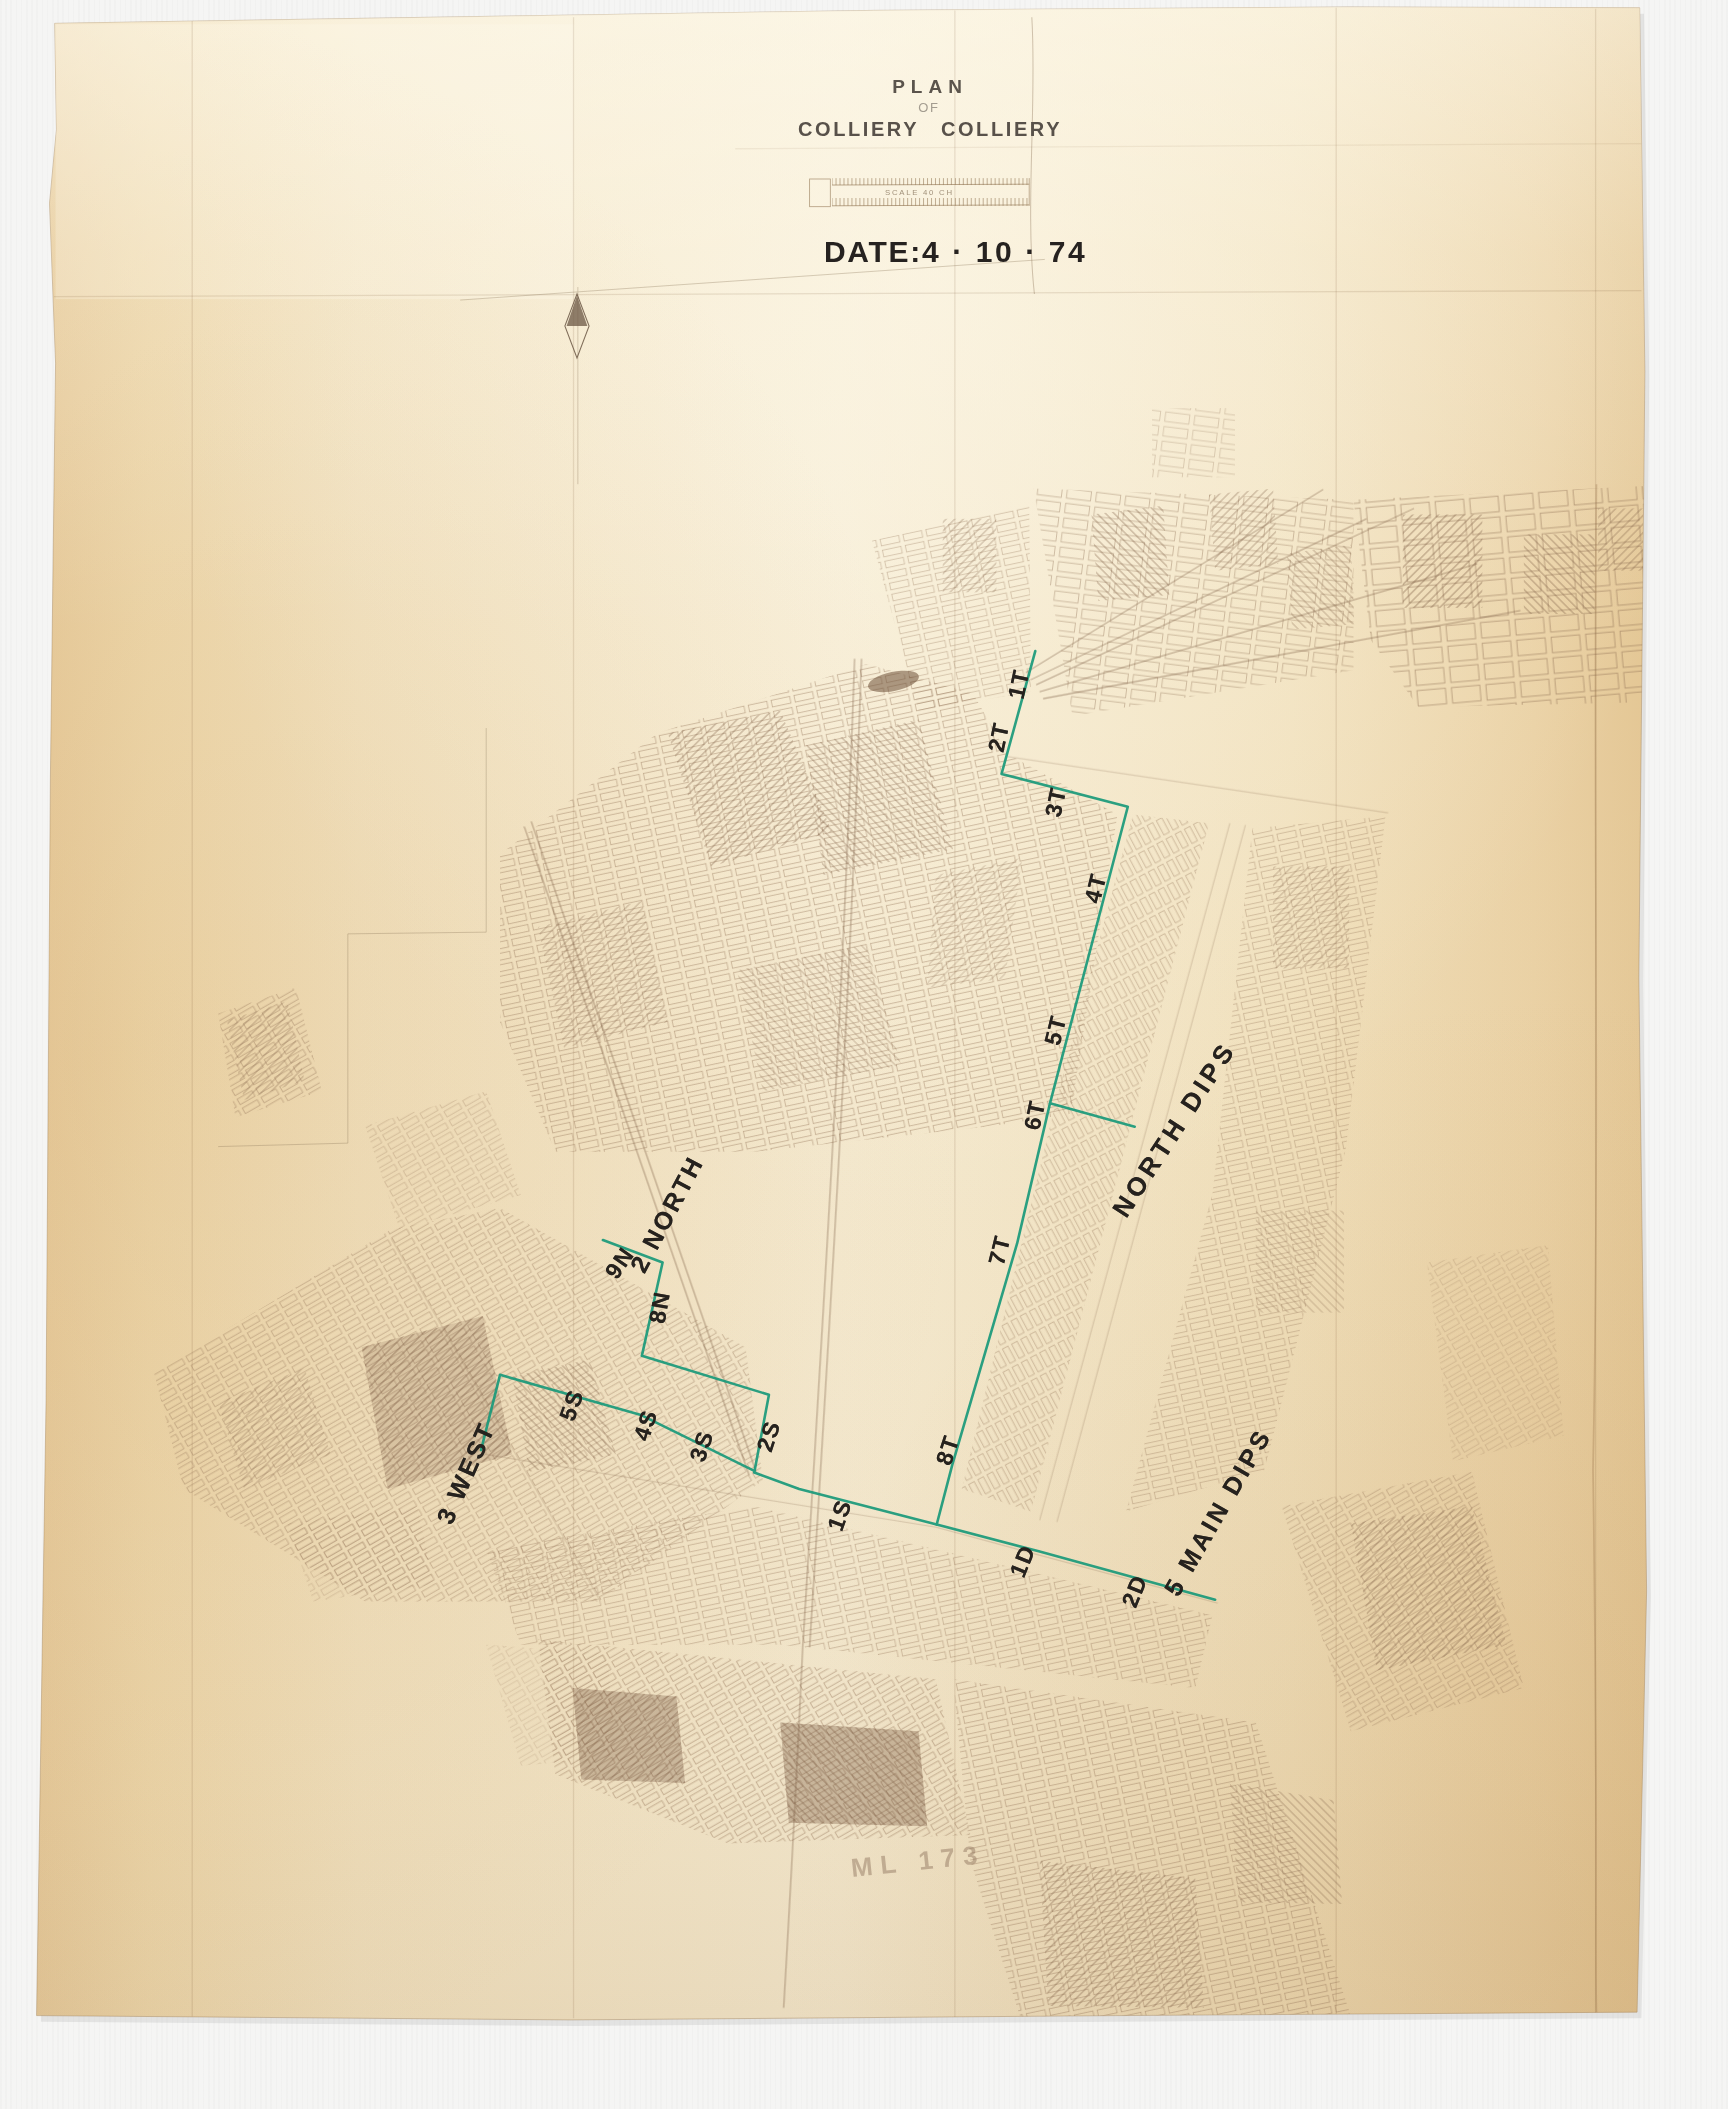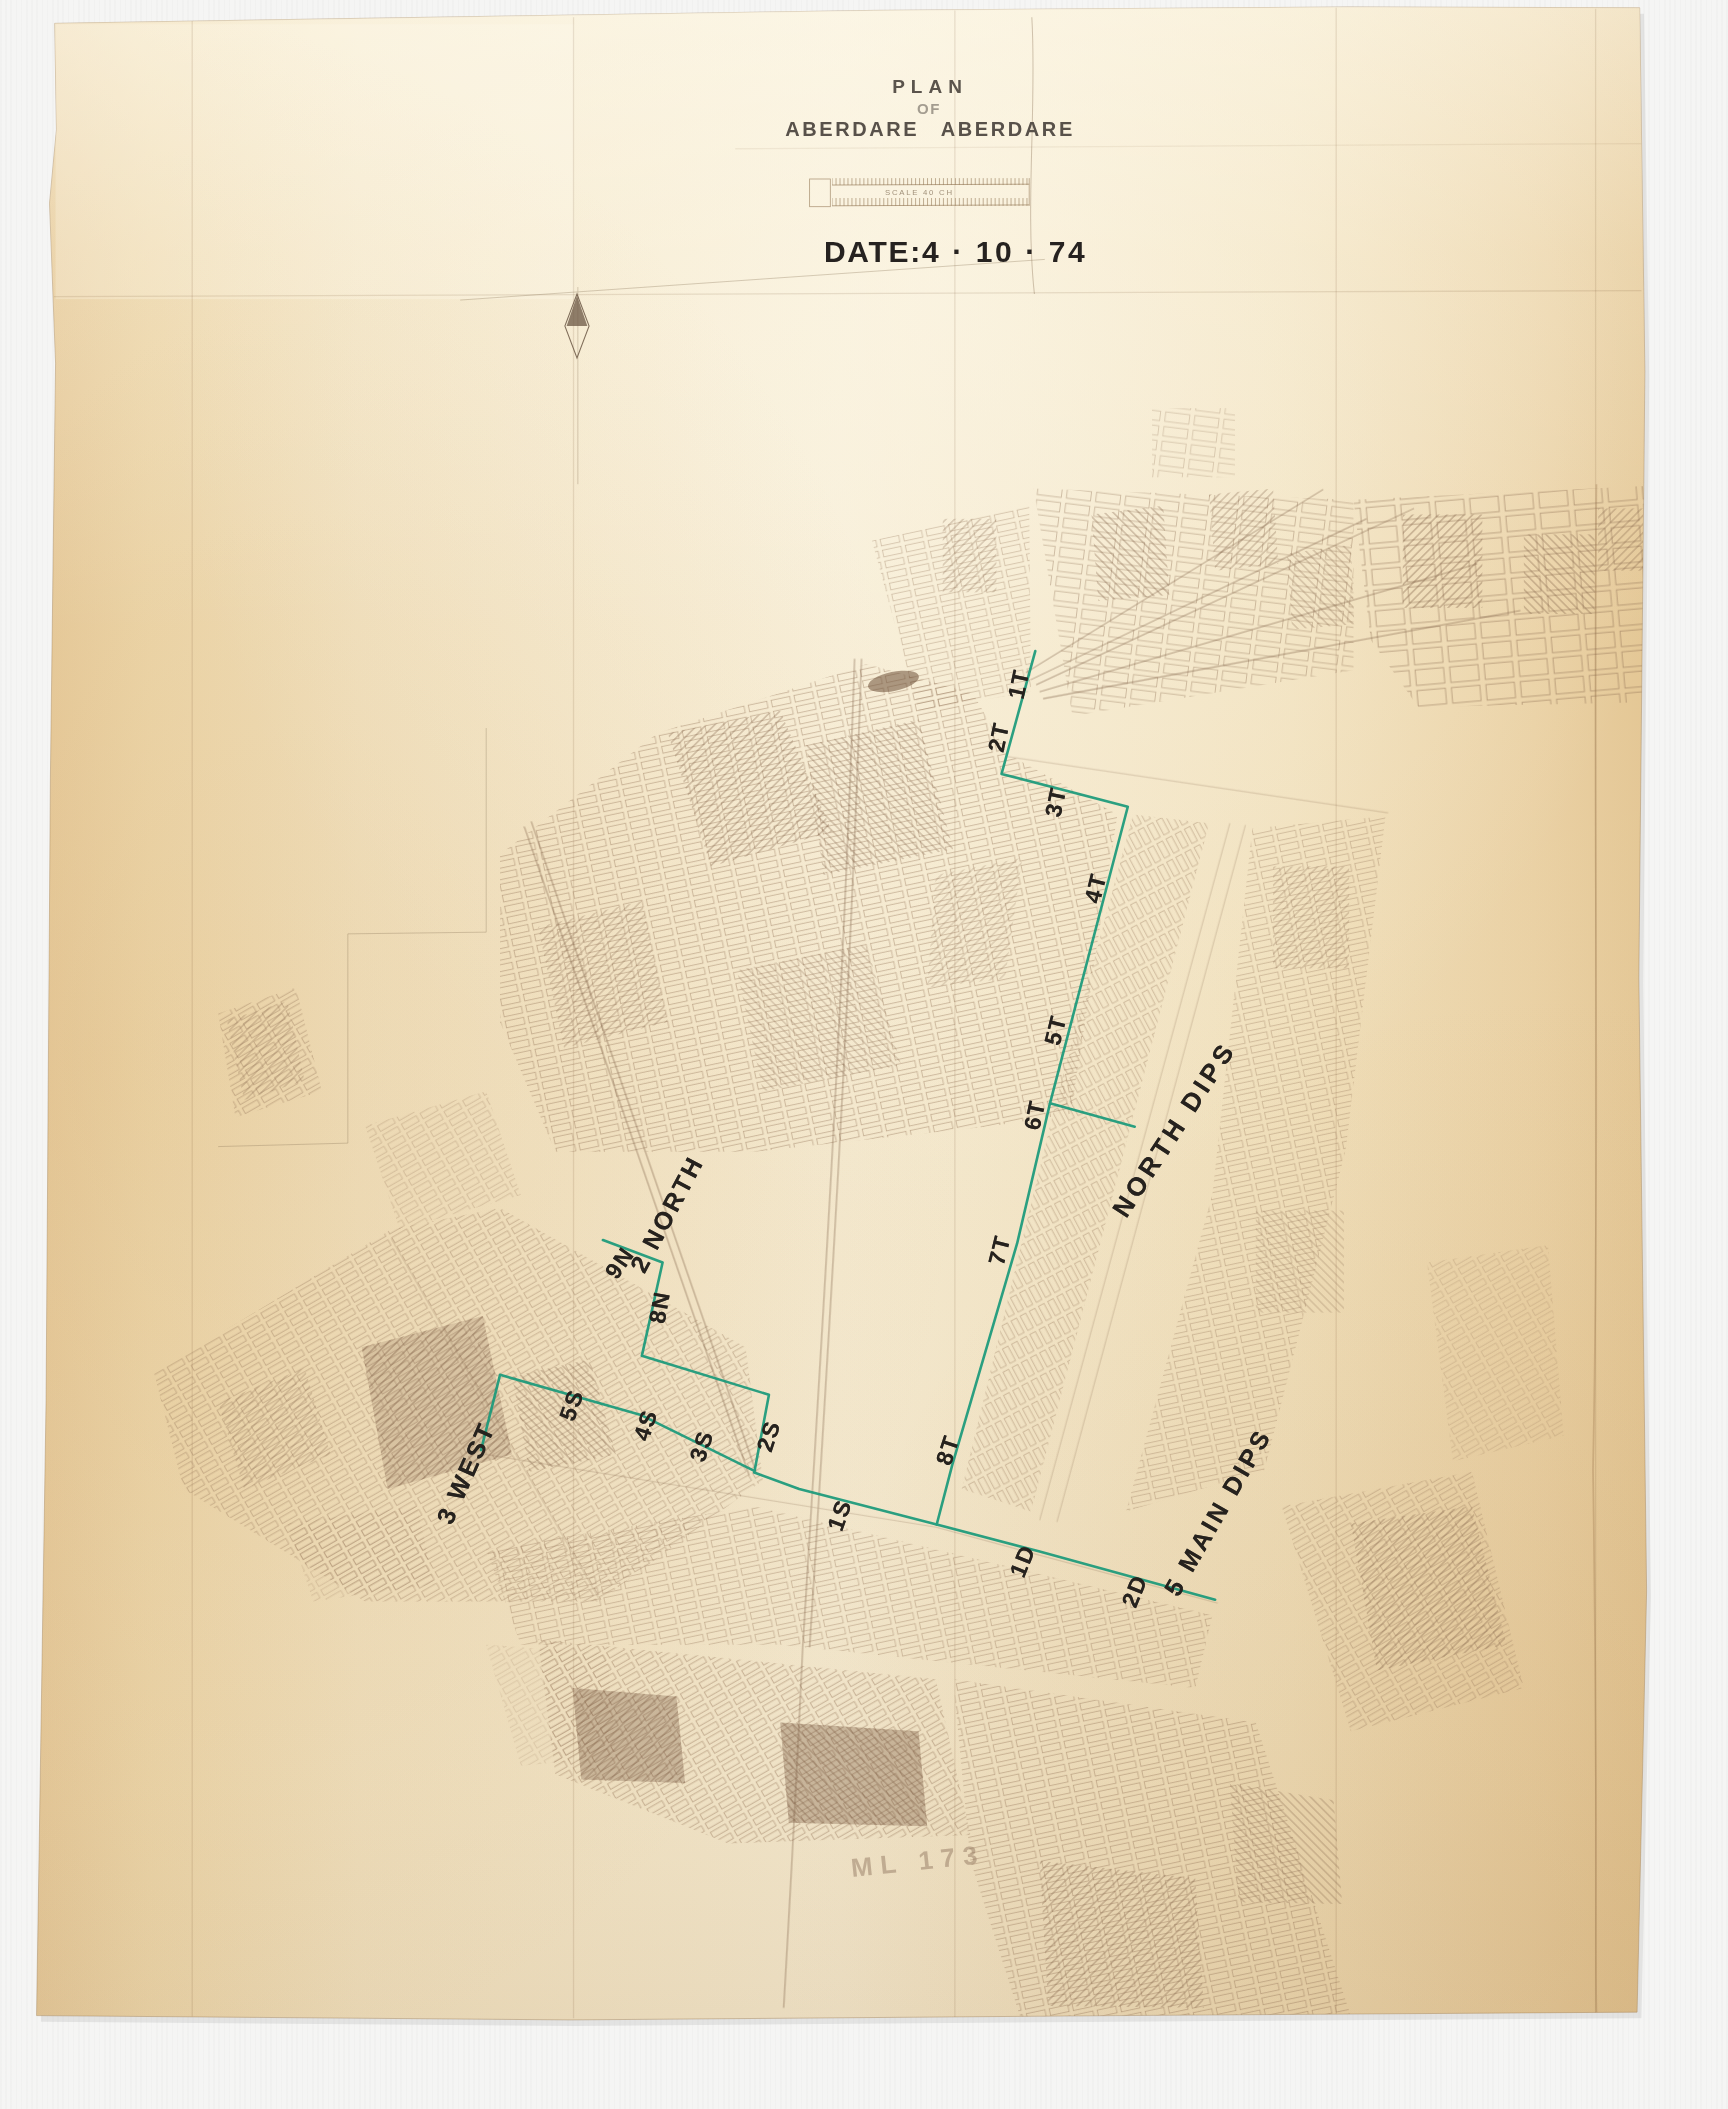--- a/index.html
+++ b/index.html
@@ -15,21 +15,21 @@
   .map-label{
     position:absolute;font-weight:700;color:#26221e;white-space:nowrap;
     letter-spacing:1.7px;line-height:1;text-shadow:0 0 0.5px rgba(38,34,30,.7);
   }
   .faint-label{
     position:absolute;font-weight:600;color:rgba(132,102,82,.42);
     white-space:nowrap;letter-spacing:7.8px;line-height:1;
   }
   .title-block div{position:absolute;white-space:nowrap;}
   .t-plan{color:#5b544c;font-size:19px;font-weight:700;letter-spacing:6px;transform:translateX(-50%);}
-  .t-of{color:rgba(91,84,76,.55);font-size:15px;letter-spacing:1.7px;transform:translateX(-50%);font-weight:bold;}
+  .t-of{color:rgba(91,84,76,.55);font-size:13px;letter-spacing:1.7px;transform:translateX(-50%);}
   .t-name{color:#58514a;font-size:20px;font-weight:700;letter-spacing:2.6px;word-spacing:14px;transform:translateX(-50%);}
   .t-date{display:flex;color:#262220;font-size:30px;font-weight:700;letter-spacing:1.7px;}
   .t-date .val{letter-spacing:2.6px;}
 </style>
 </head>
 <body>
 
 <div class="stage">
 
   <svg class="map-svg" viewBox="0 0 1999 2439">
@@ -218,21 +218,21 @@
         <line x1="962" y1="238" x2="1190" y2="237" stroke="#9a7f5e" stroke-width="1" opacity="0.8"></line>
         <line x1="1190" y1="206" x2="1190" y2="238" stroke="#9a7f5e" stroke-width="1" opacity="0.7"></line>
         <text x="1063" y="226" text-anchor="middle" font-size="9" letter-spacing="2" fill="rgba(122,102,78,0.7)">SCALE 40 CH</text>
       </g>
     </g>
   </svg>
 
   <div class="title-block overlay">
     <div class="t-plan" style="left:930px;top:76px;">PLAN</div>
     <div class="t-of" style="left:929px;top:100px;">OF</div>
-    <div class="t-name" style="left:930px;top:118px;">ABERDARE ABERDARE</div>
+    <div class="t-name" style="left:930px;top:118px;">COLLIERY COLLIERY</div>
     <div class="t-date" style="left:824px;top:235px;">
       <span>DATE:</span>
       <span class="val">4 · 10 · 74</span>
     </div>
   </div>
 
   <div class="overlay" id="labels-layer">
       <span class="map-label" style="left: 1019px; top: 684px; font-size: 23px; transform: translate(-50%, -50%) rotate(-78deg);">1T</span>
       <span class="map-label" style="left: 999px; top: 737px; font-size: 23px; transform: translate(-50%, -50%) rotate(-78deg);">2T</span>
       <span class="map-label" style="left: 1056px; top: 802px; font-size: 23px; transform: translate(-50%, -50%) rotate(-78deg);">3T</span>

